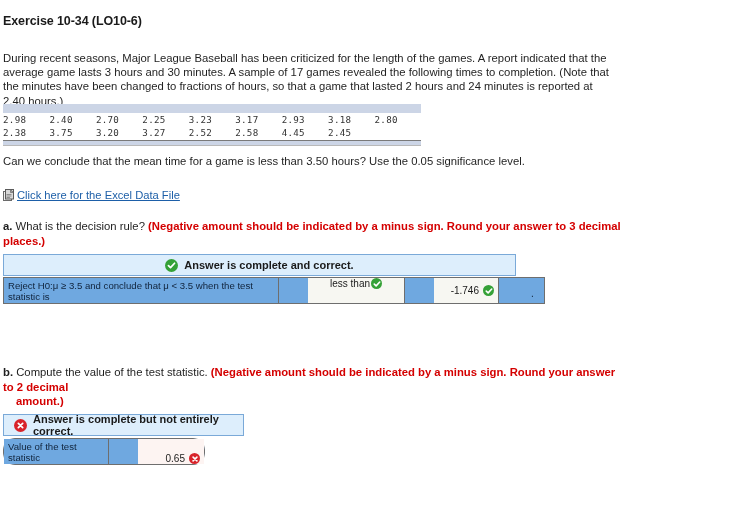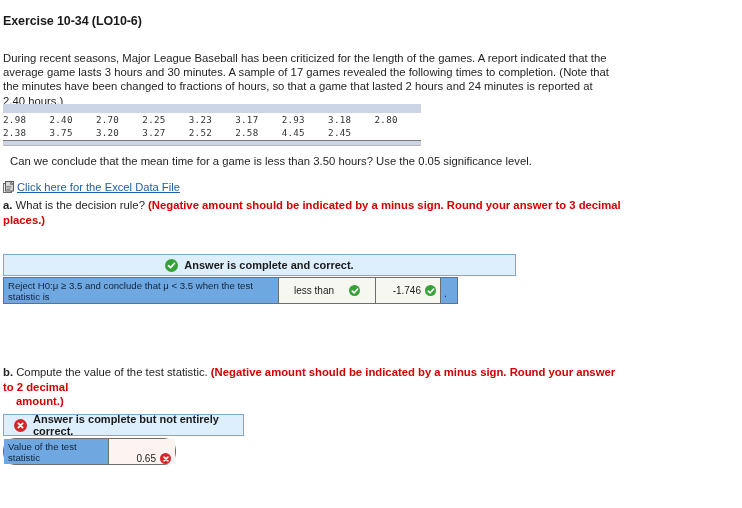--- a/index.html
+++ b/index.html
@@ -71,31 +71,31 @@
     height: 6px;
     background: #ccd5e6;
     border-top: 1px solid #7a7a7a;
     border-bottom: 1px solid #b9b9b9;
     margin-top: 1px;
   }
 
   
   .question-line {
     position: absolute;
-    left: 10px;
+    left: 3px;
     top: 155px;
     font-size: 11.3px;
     color: #1f1f1f;
   }
 
   
   .excel-link-row {
     position: absolute;
     left: 3px;
-    top: 180px;
+    top: 188px;
     display: flex;
     align-items: center;
     gap: 2px;
   }
   .excel-icon {
     width: 12px;
     height: 13px;
     display: inline-block;
     position: relative;
     flex: 0 0 auto;
@@ -113,21 +113,21 @@
     left: 3px;
     font-size: 11.3px;
     line-height: 14.5px;
     color: #1f1f1f;
   }
   .part-letter { font-weight: bold; }
   .part-note {
     color: #d40000;
     font-weight: bold;
   }
-  #part-a-block { top: 198px; width: 640px; }
+  #part-a-block { top: 219px; width: 640px; }
   #part-b-block { top: 365px; width: 625px; }
   #part-b-block .part-indent { padding-left: 13px; display: block; }
 
   
   .status-banner {
     position: absolute;
     background: #ddeefc;
     border: 1px solid #7aa9d8;
     display: flex;
     align-items: center;
@@ -155,40 +155,41 @@
   .status-icon svg { display: block; }
 
   
   .answer-row {
     position: absolute;
     display: flex;
     align-items: stretch;
     border: 1px solid #6e6e6e;
     background: #6fa8e0;
     height: 27px;
+    gap: 29px;
   }
   #answer-row-a { left: 3px; top: 277px; }
 
   .cell-label {
     background: #6fa8e0;
     color: #10233b;
     font-size: 9.6px;
     line-height: 11px;
     padding: 2px 4px 0 4px;
     width: 275px;
     border-right: 1px solid #6e6e6e;
     display: block;
   }
   .cell-select {
     background: #f7f7f2;
     width: 97px;
     border-right: 1px solid #6e6e6e;
     display: flex;
-    align-items: center;
-    padding: 0 15px;
+    align-items: flex-start;
+    padding: 0 22px;
     font-size: 10px;
     color: #1a1a1a;
     justify-content: space-between;
   }
   .cell-value {
     background: #f7f7f2;
     width: 65px;
     border-right: 1px solid #6e6e6e;
     display: flex;
     align-items: center;

